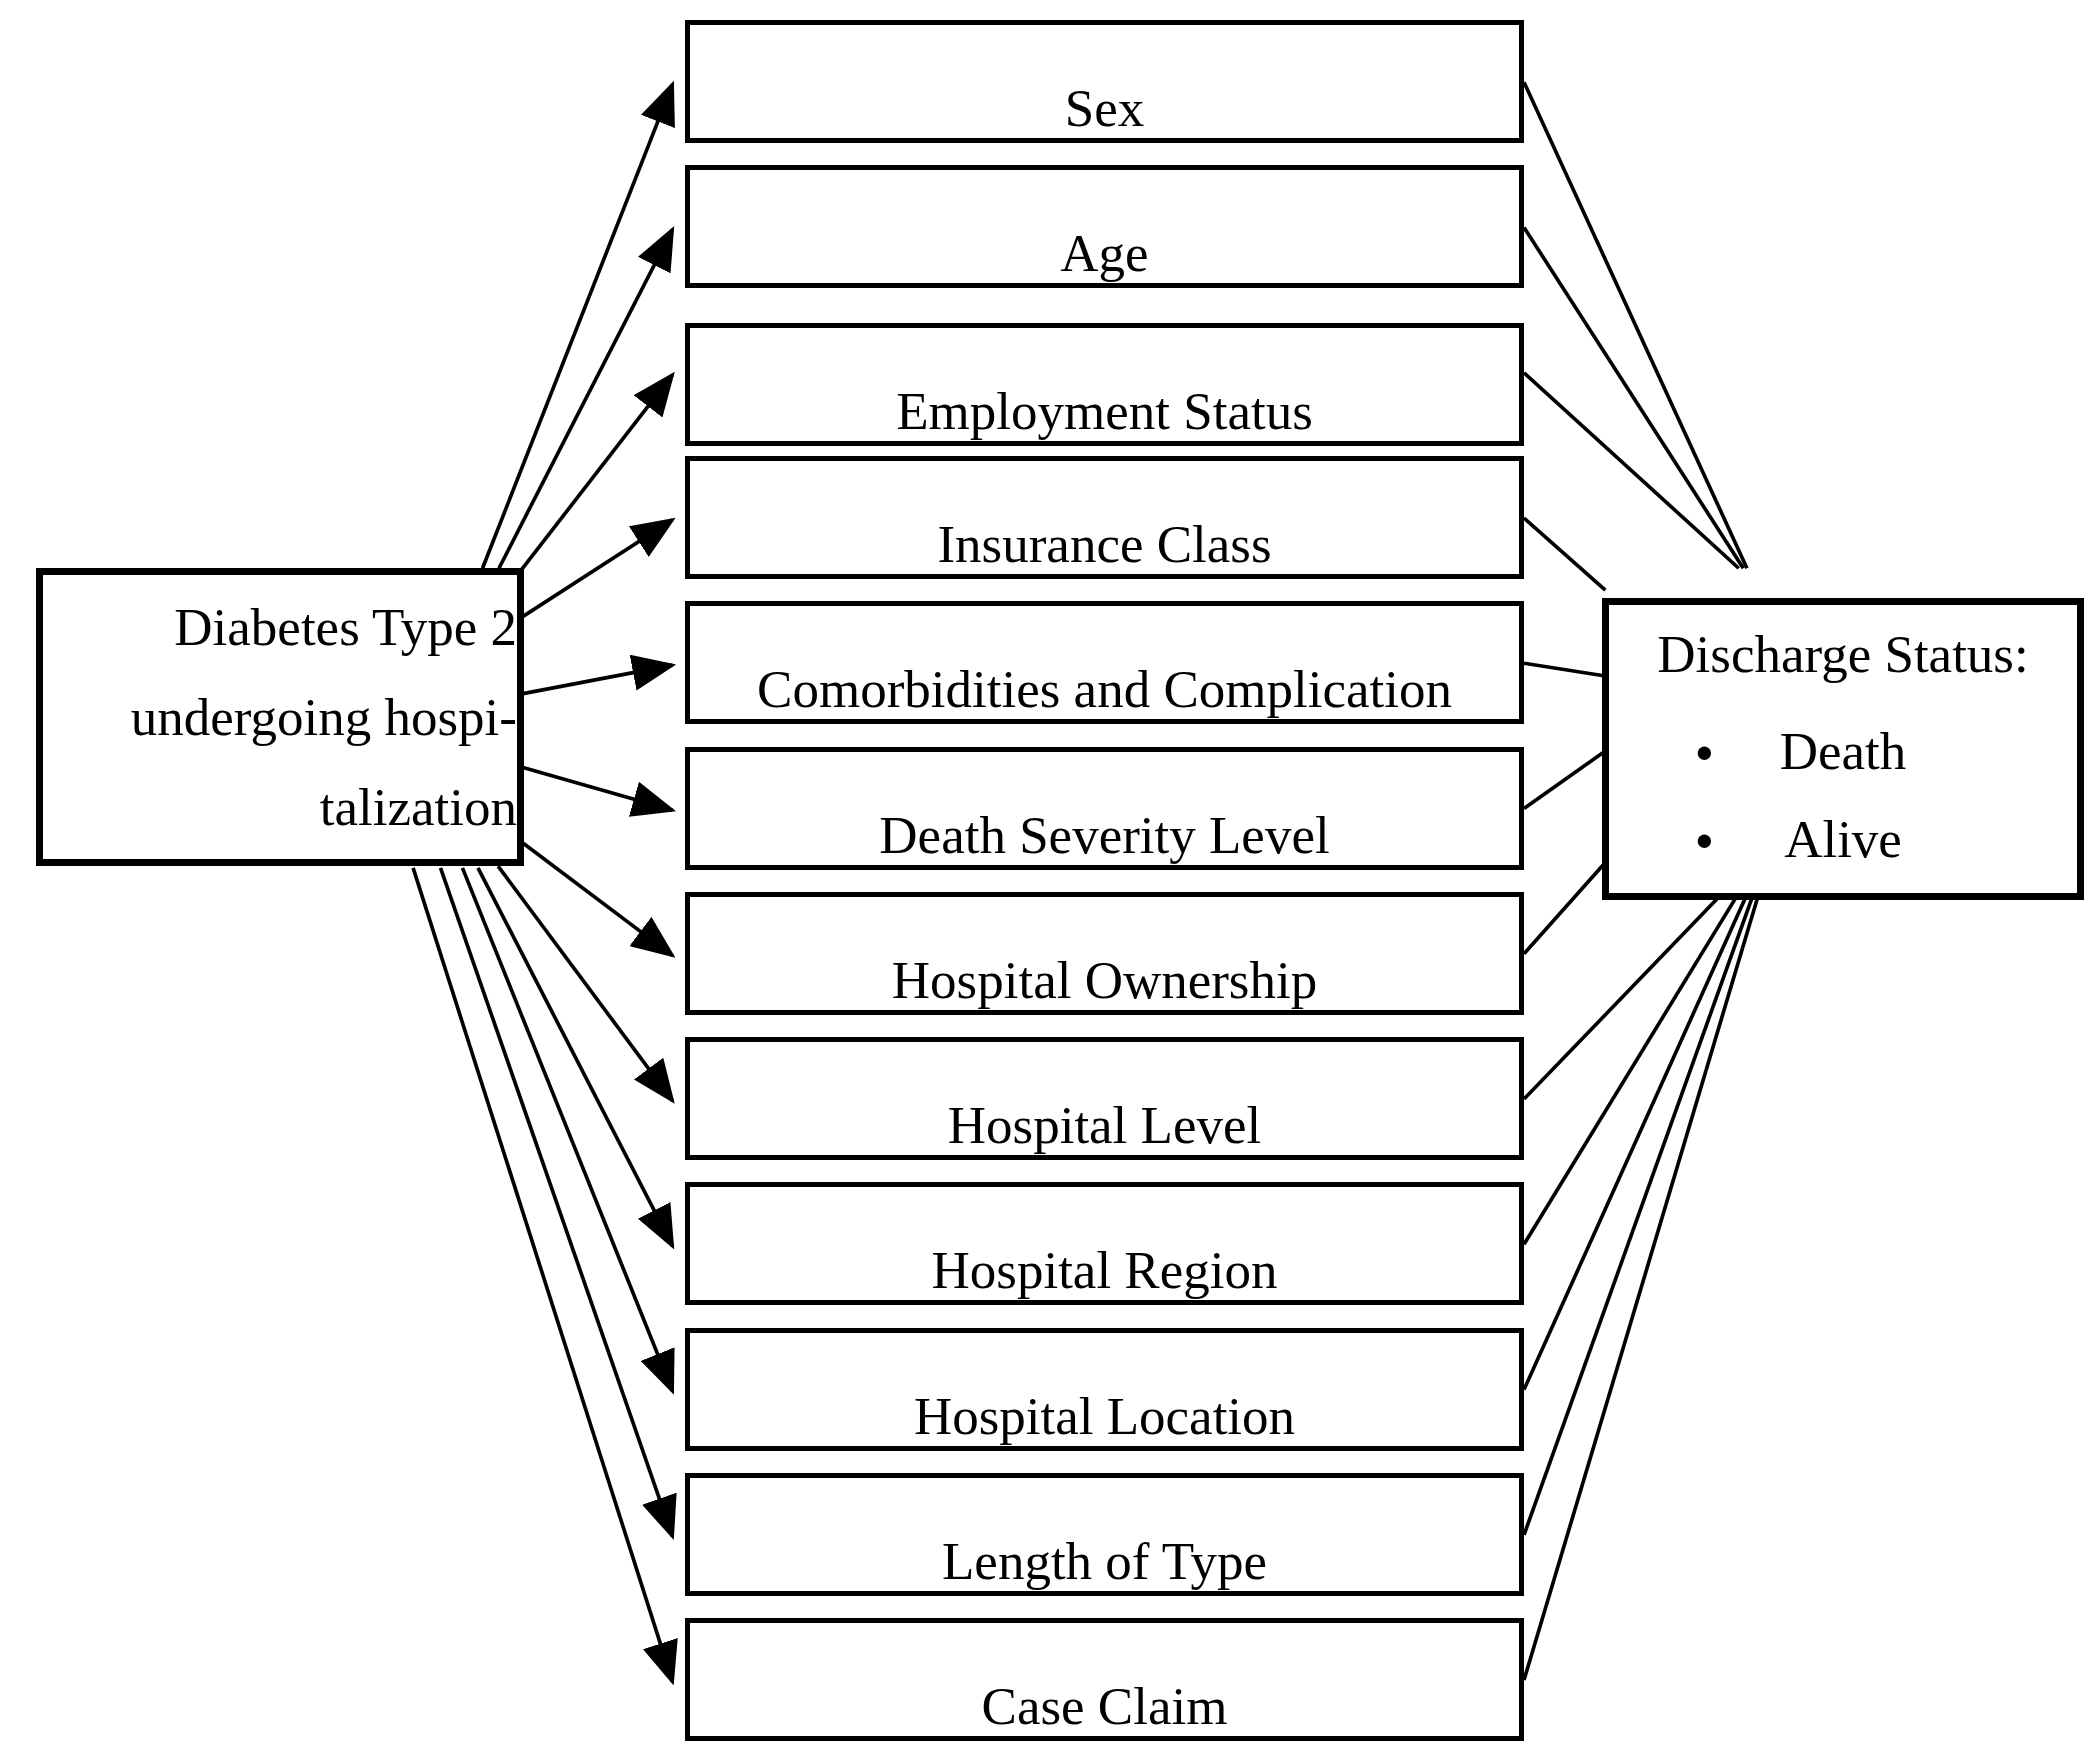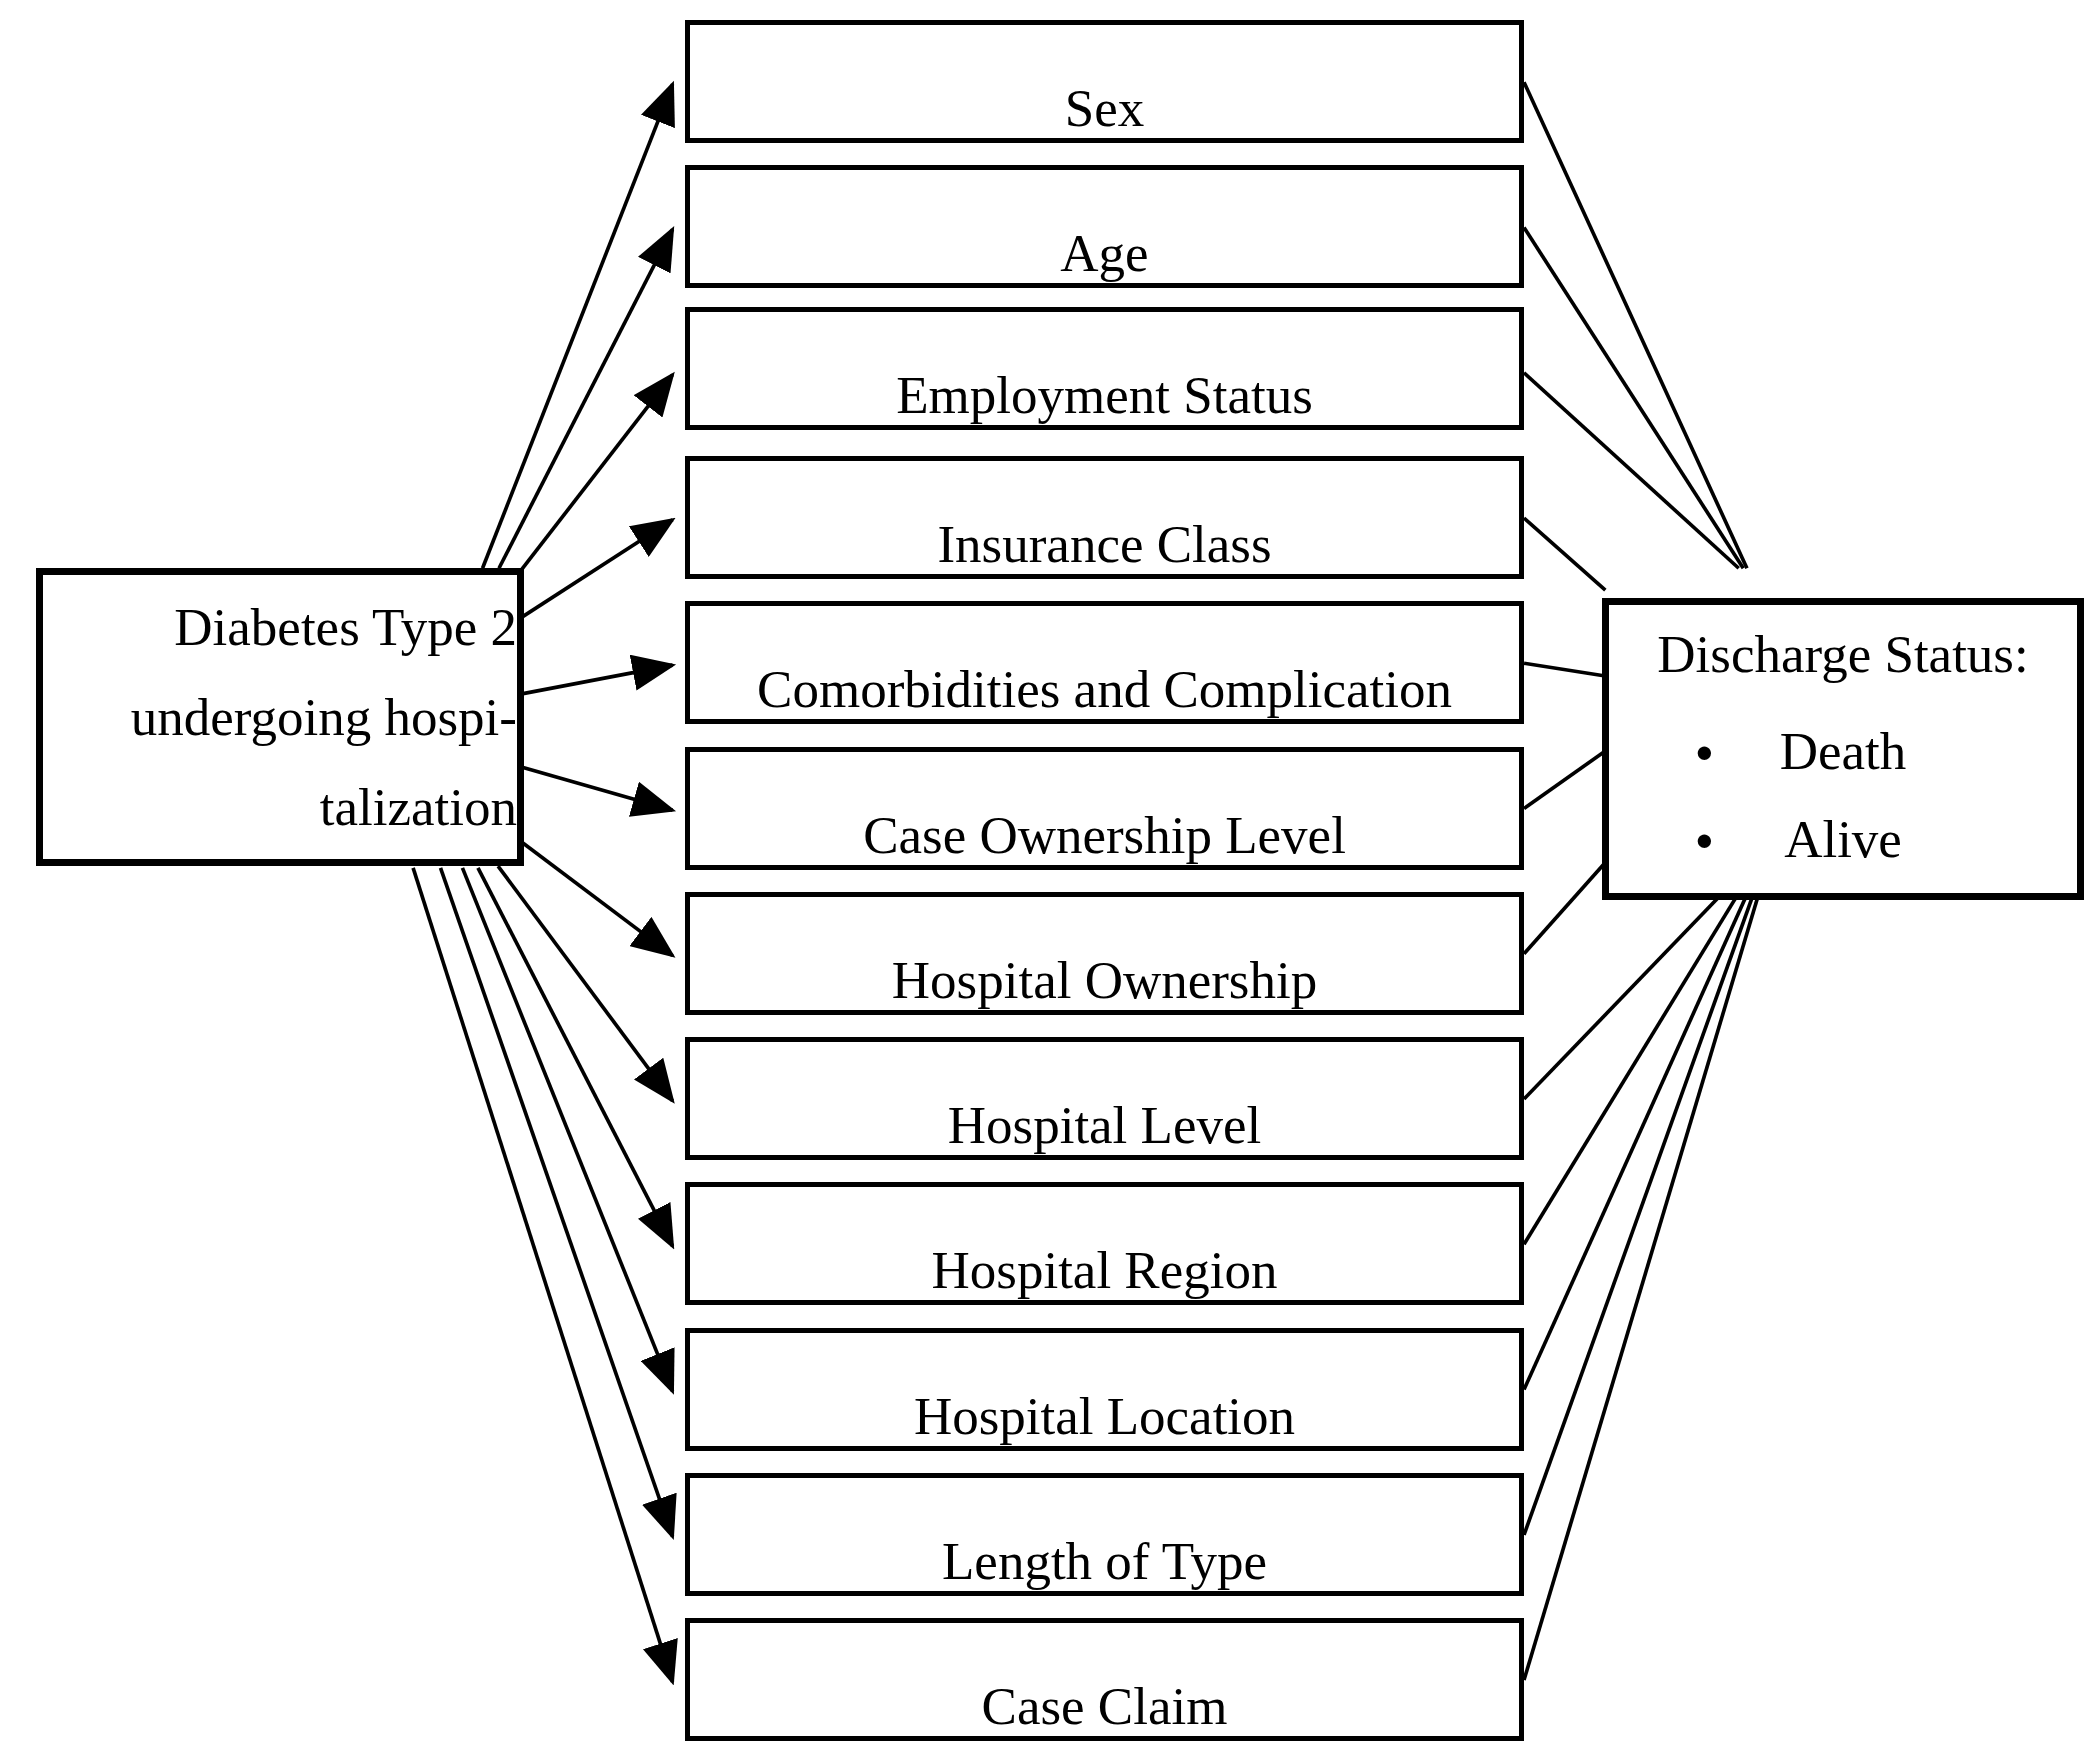--- a/index.html
+++ b/index.html
@@ -120,31 +120,31 @@
     <div>undergoing hospi-</div>
     <div>talization</div>
   </div>
 
   <div class="box factor" style="top:20px">
       <span>Sex</span>
     </div>
   <div class="box factor" style="top:165px">
       <span>Age</span>
     </div>
-  <div class="box factor" style="top:307px">
+  <div class="box factor" style="top:323px">
       <span>Employment Status</span>
     </div>
   <div class="box factor" style="top:456px">
       <span>Insurance Class</span>
     </div>
   <div class="box factor" style="top:601px">
       <span>Comorbidities and Complication</span>
     </div>
   <div class="box factor" style="top:747px">
-      <span>Case Ownership Level</span>
+      <span>Death Severity Level</span>
     </div>
   <div class="box factor" style="top:892px">
       <span>Hospital Ownership</span>
     </div>
   <div class="box factor" style="top:1037px">
       <span>Hospital Level</span>
     </div>
   <div class="box factor" style="top:1182px">
       <span>Hospital Region</span>
     </div>

